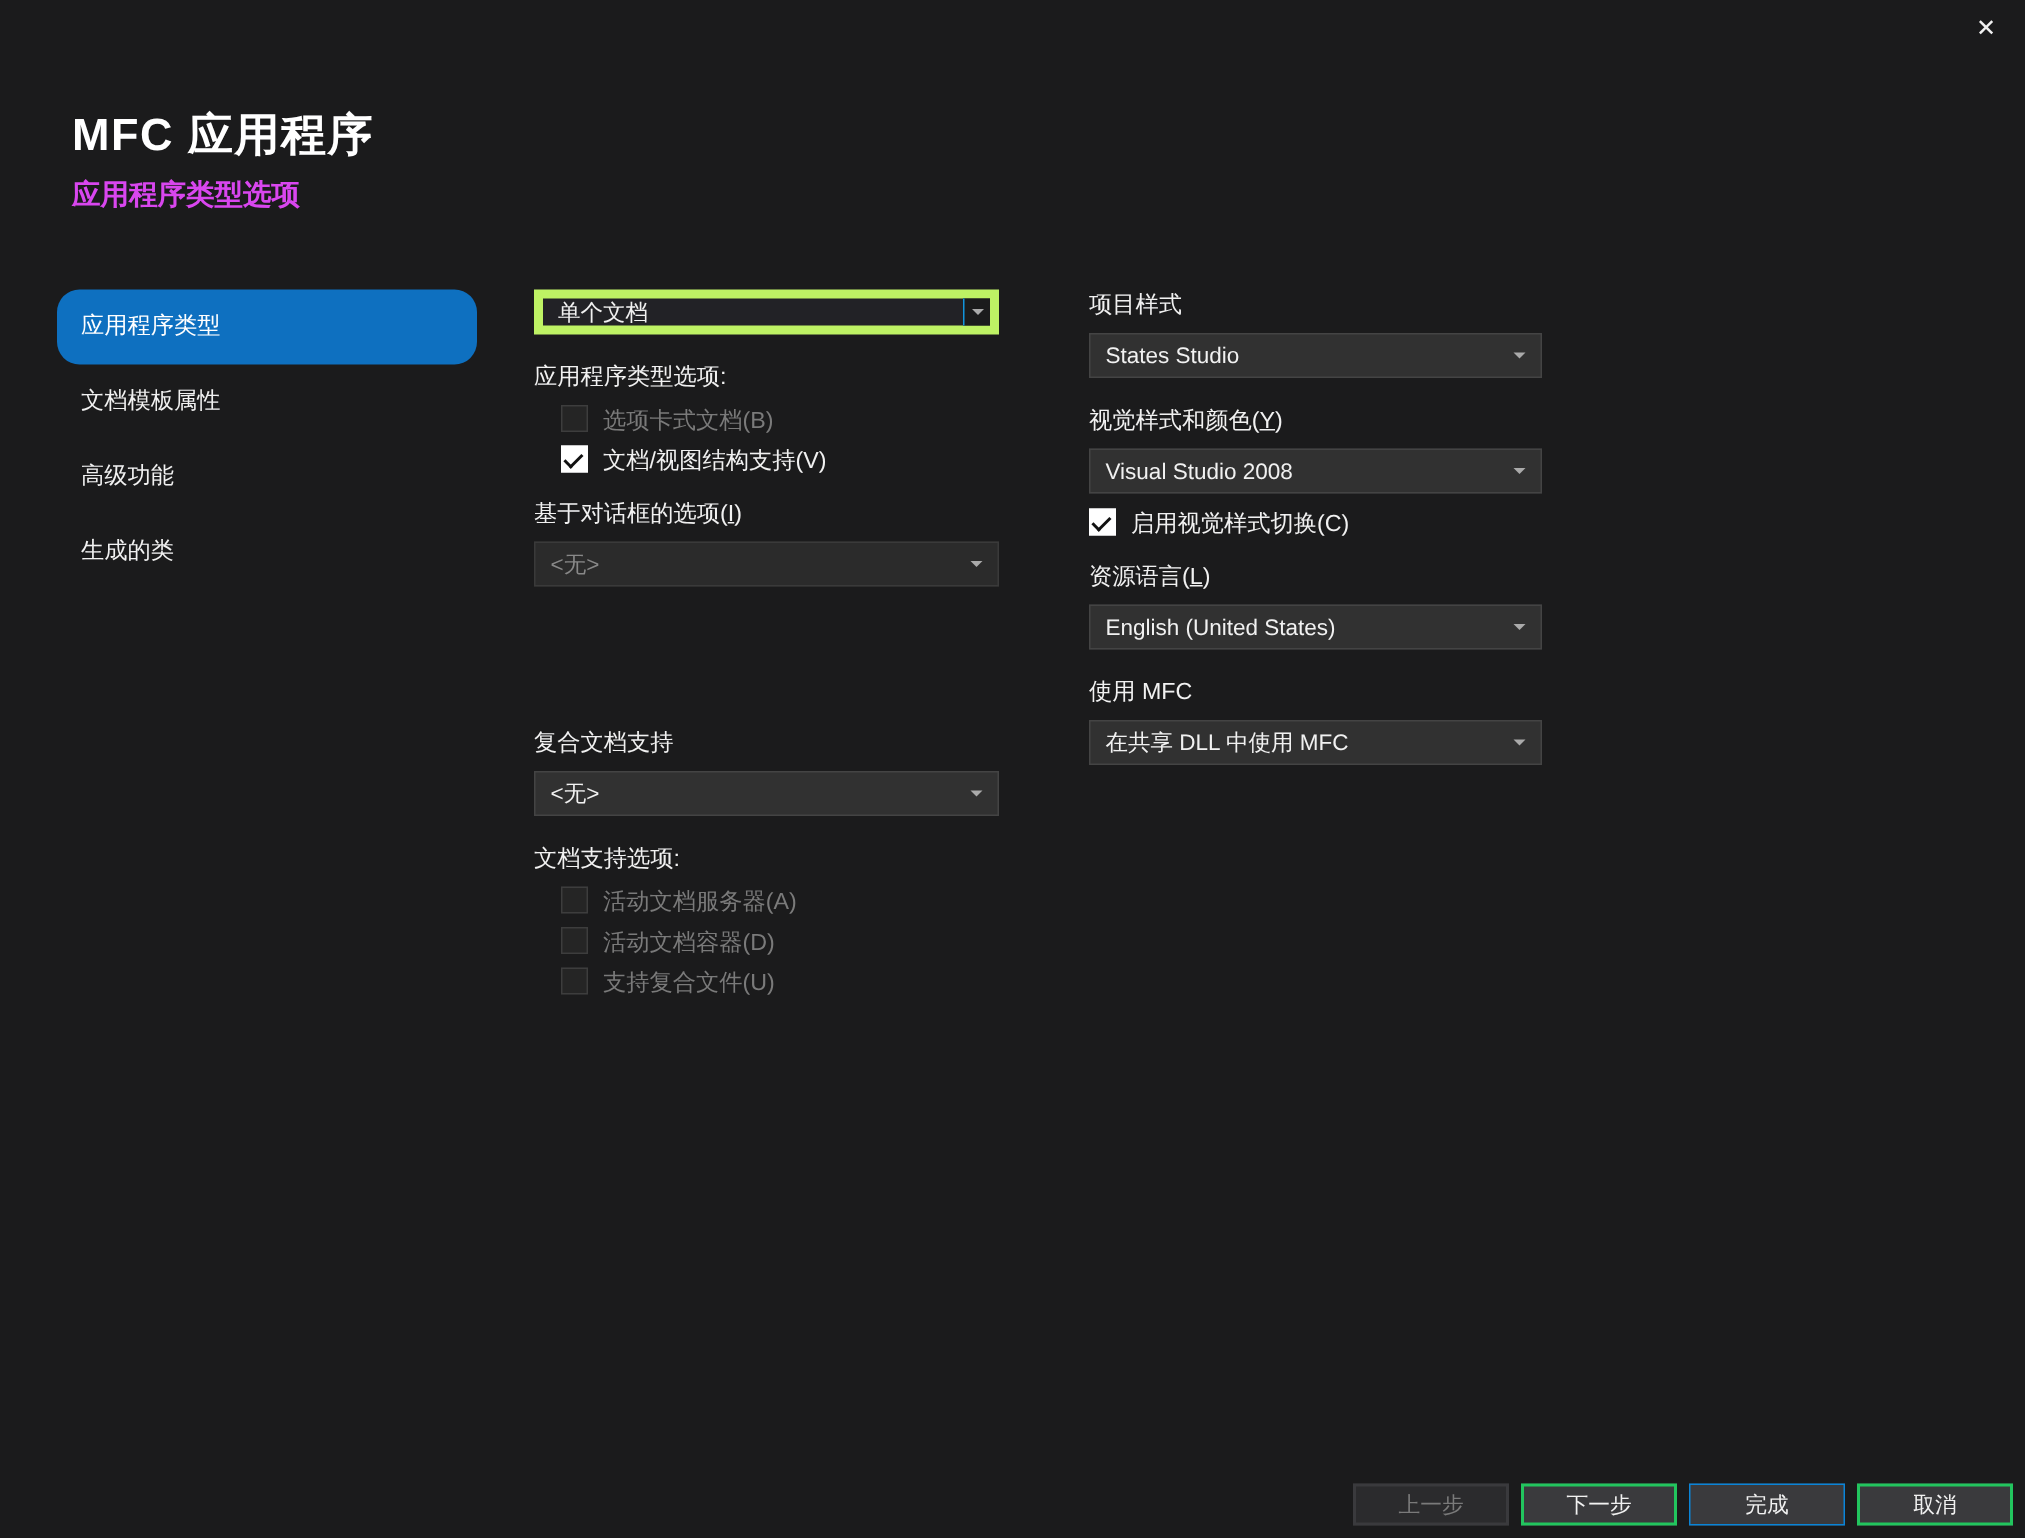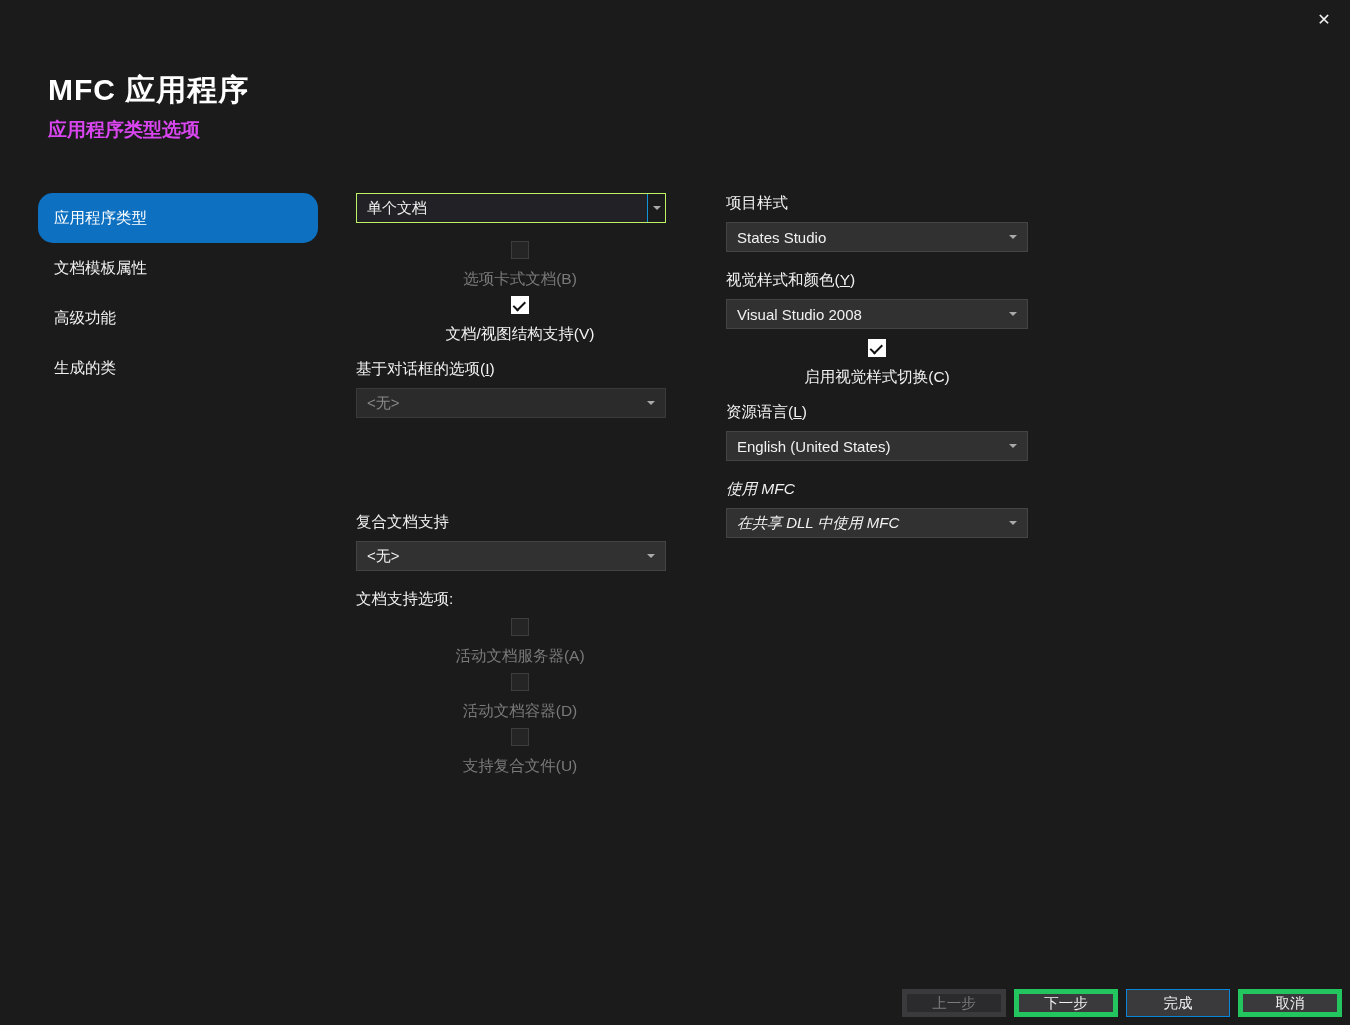--- a/index.html
+++ b/index.html
@@ -37,42 +37,41 @@
     height: 30px; width: 100%;
     background: #313131;
     border: 1px solid #444444;
     display: flex; align-items: center;
     padding: 0 10px;
     color: #f1f1f1; font-size: 15px;
     cursor: pointer;
   }
   .select.focused {
     background: #222226;
-    border: 1px solid #bef264;
+    border: 6px solid #bef264;
     padding-right: 0;
   }
   .select.focused .chev-box {
     width: 18px; height: 100%;
     border-left: 1px solid #1294db;
     background: #1b1b1c;
     display: flex; align-items: center; justify-content: center;
   }
   .select .value { flex: 1; }
   .select .chev {
     width: 0; height: 0;
     border-left: 4px solid transparent;
     border-right: 4px solid transparent;
     border-top: 4px solid #aaaaaa;
   }
   .select.disabled { color: #888888; background:#2b2b2b; border-color:#3a3a3a; cursor: default;}
   .cb-row {
-    display: flex; align-items: center; gap: 10px;
+    display: flex; gap: 10px;
     margin: 6px 0 6px 18px;
     font-size: 15.5px;
-    flex-direction: column;
   }
   .cb-row.top { margin-left: 0; }
   .cb {
     width: 18px; height: 18px;
     border: 1px solid #555555;
     background: #2b2b2b;
     display: flex; align-items: center; justify-content: center;
     flex: 0 0 18px;
     cursor: pointer;
   }
@@ -85,21 +84,21 @@
   .cb.disabled { border-color: #3d3d3d; background: #252525; cursor: default;}
   .cb-label.disabled { color: #7a7a7a; }
   .section-gap { height: 84px; }
   .footer {
     position: absolute; bottom: 8px; right: 8px;
     display: flex; gap: 8px;
   }
   .btn {
     width: 104px; height: 28px;
     background: #3a3a3d;
-    border: 5px solid #22c55e;
+    border: 2px solid #22c55e;
     color: #f1f1f1; font-size: 14.5px;
     display: flex; align-items: center; justify-content: center;
     cursor: pointer;
   }
   .btn.disabled { color: #7a7a7a; background: #2b2b2d; border-color:#3a3a3d; cursor: default;}
   .btn.primary { border: 1px solid #0a84d8; }
 </style>
 </head>
 <body>
 
@@ -125,20 +124,21 @@
         <div class="group">
           <div class="select focused">
             <span class="value">单个文档</span>
             <span class="chev-box">
                 <span class="chev"></span>
               </span>
           </div>
         </div>
 
         <div class="group" style="margin-top:18px;">
+          <span class="label">应用程序类型选项:</span>
           <div class="cb-row">
             <span class="cb disabled"></span>
             <span class="cb-label disabled">
               <span>选项卡式文档(</span><span class="ul">B</span><span>)</span>
             </span>
           </div>
           <div class="cb-row">
             <span class="cb checked"></span>
             <span class="cb-label">
               <span>文档/视图结构支持(</span><span class="ul">V</span><span>)</span>
@@ -217,21 +217,21 @@
         <div class="group" style="margin-top:14px;">
           <span class="label">
             <span>资源语言(</span><span class="ul">L</span><span>)</span>
           </span>
           <div class="select">
             <span class="value">English (United States)</span>
             <span class="chev"></span>
           </div>
         </div>
 
-        <div class="group" style="margin-top:18px;font-style:italic;">
+        <div class="group" style="margin-top:18px;">
           <span class="label">使用 MFC</span>
           <div class="select">
             <span class="value">在共享 DLL 中使用 MFC</span>
             <span class="chev"></span>
           </div>
         </div>
       </div>
     </div>
   </div>
 

